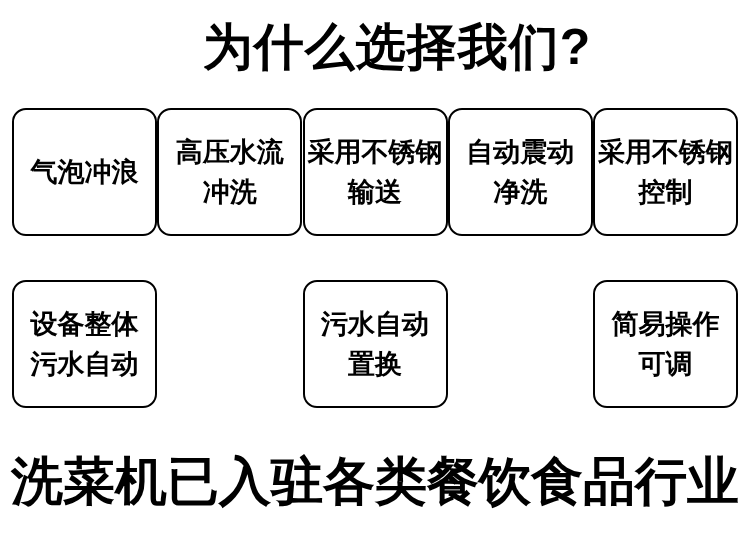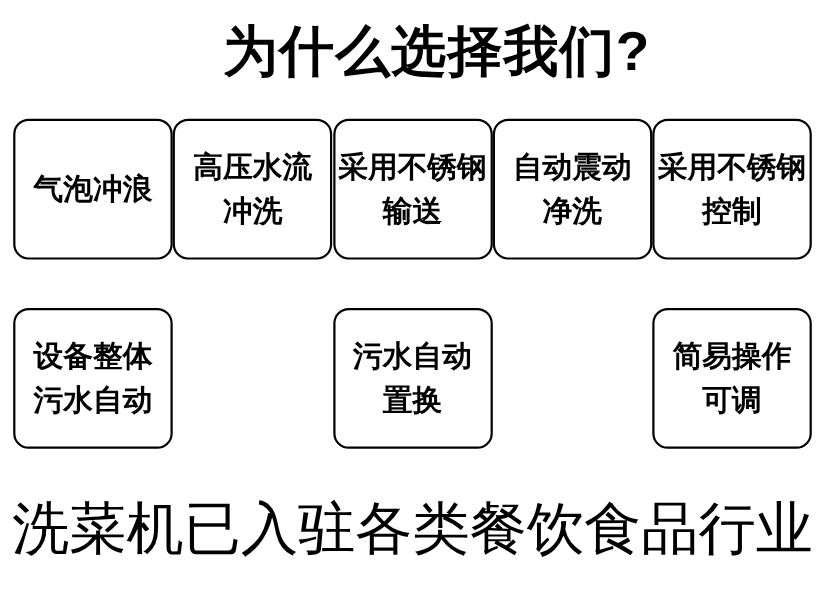--- a/index.html
+++ b/index.html
@@ -57,21 +57,21 @@
     font-weight: bold;
     white-space: nowrap;
     text-align: center;
   }
   .footer-title {
     margin: 4px;
     margin-top: 44px;
     text-align: center;
     font-size: 52px;
     line-height: 58px;
-    font-weight: normal;
+    font-weight: bold;
     white-space: nowrap;
   }
 </style>
 </head>
 <body>
 
 <div class="page">
 
   <h1 class="page-title">为什么选择我们?</h1>
 

